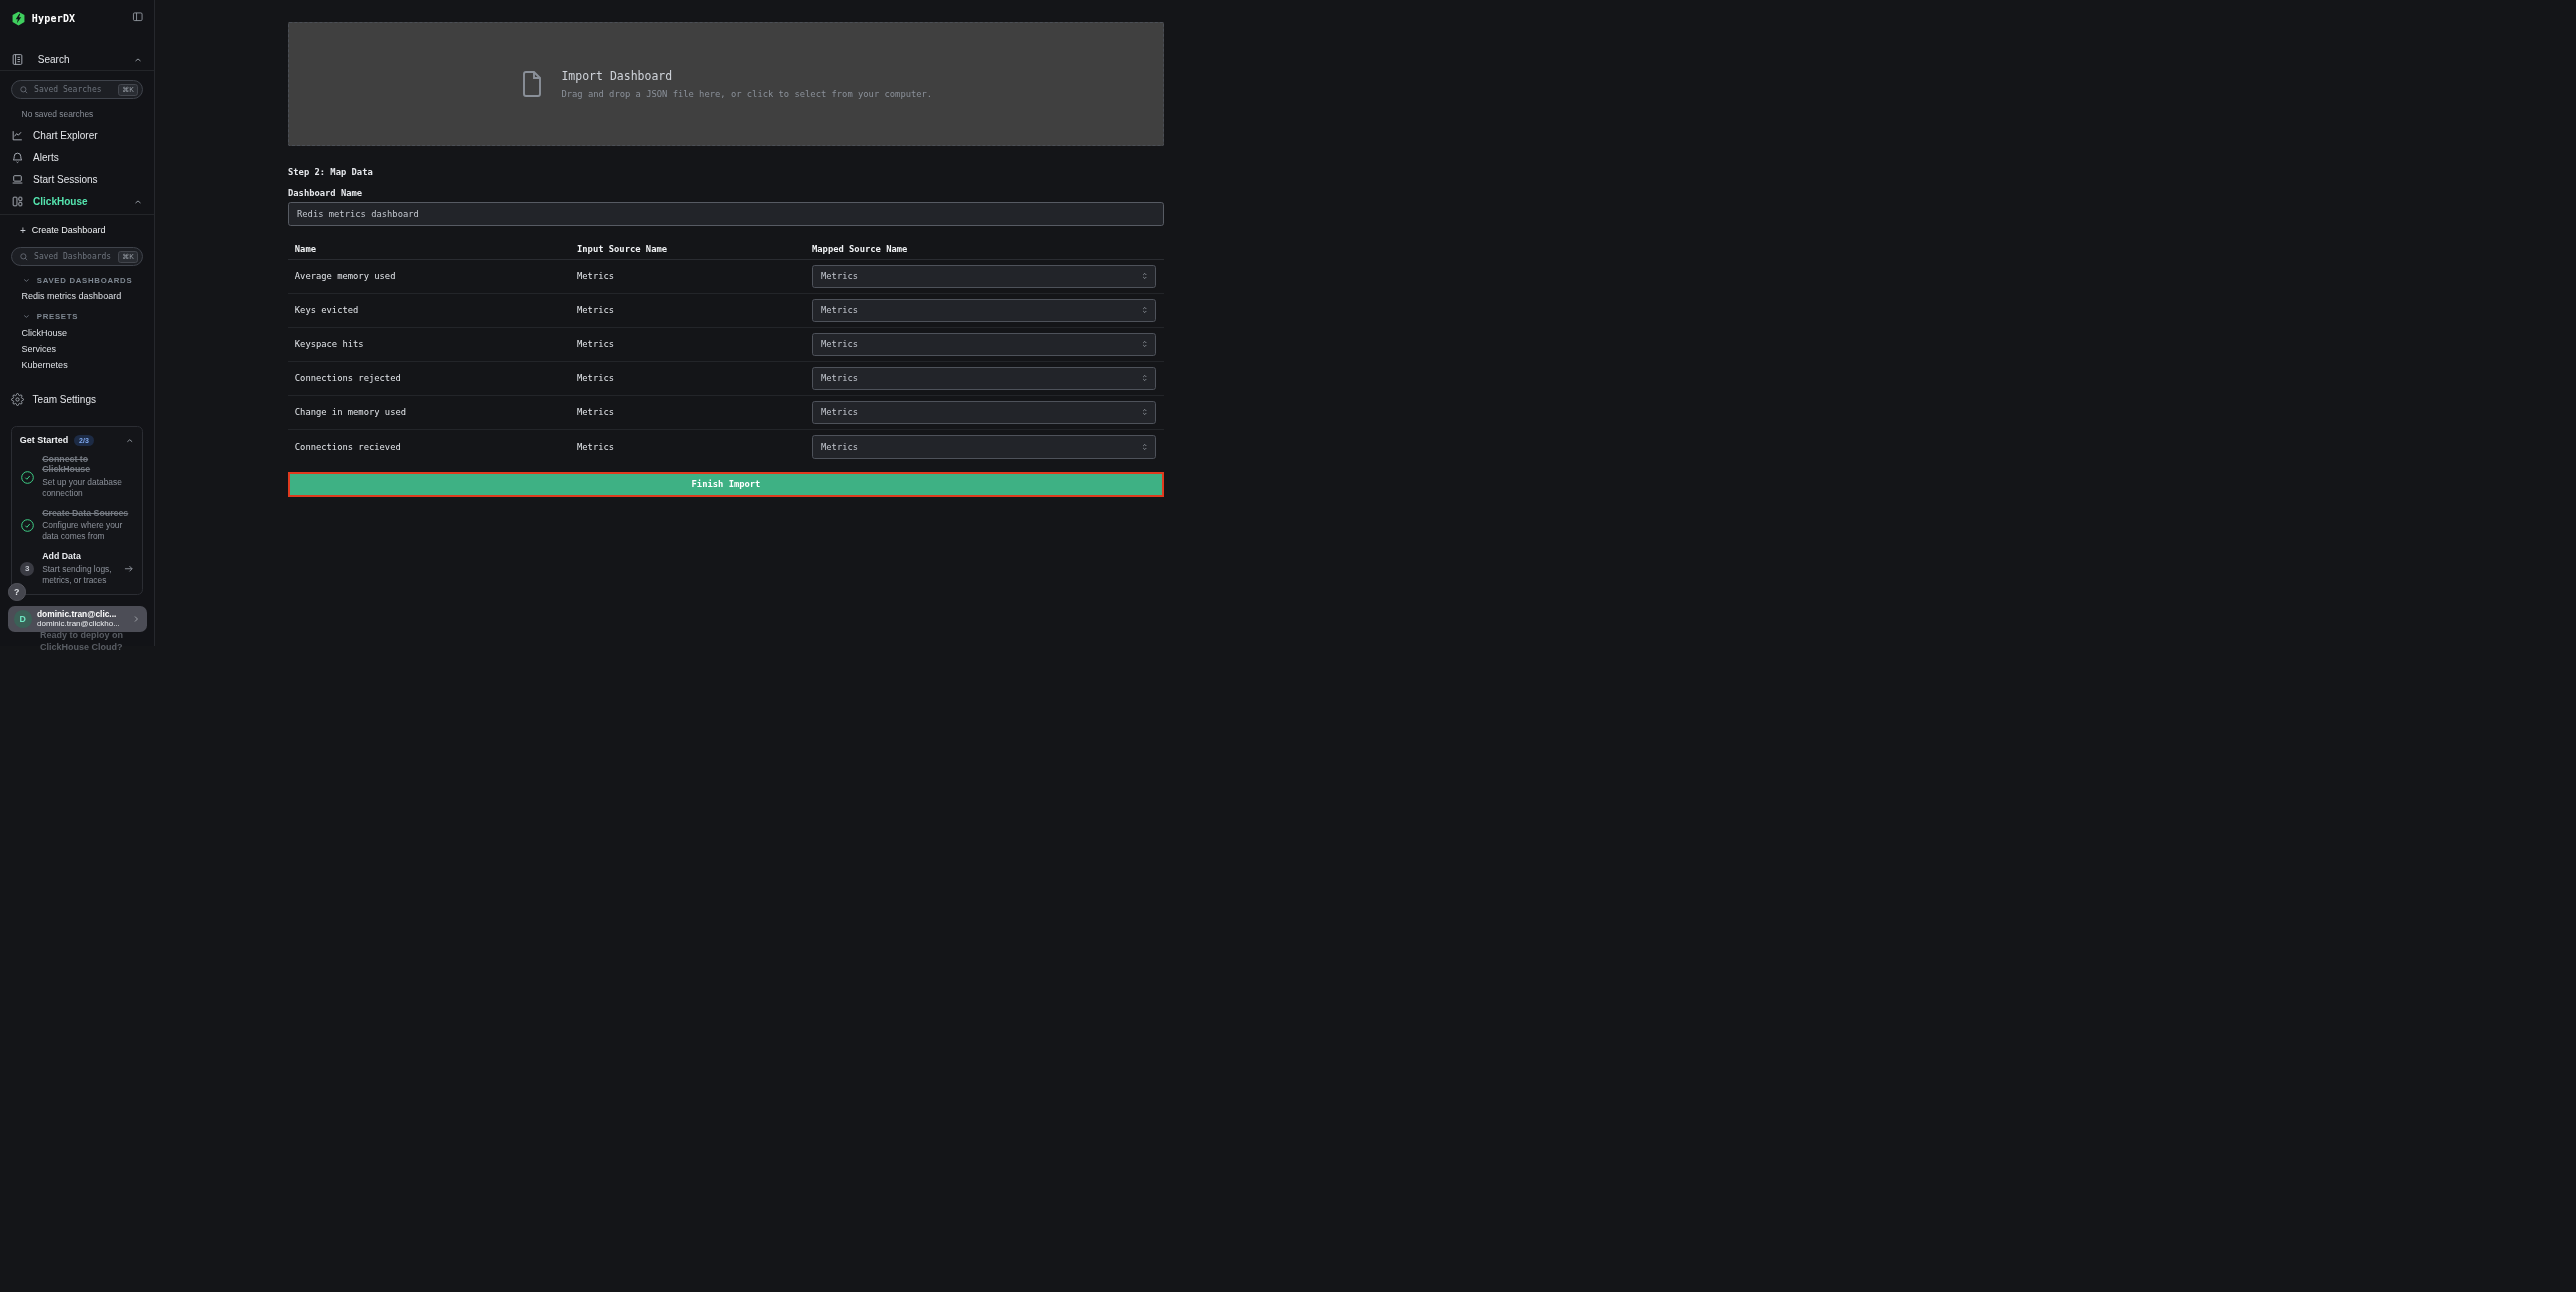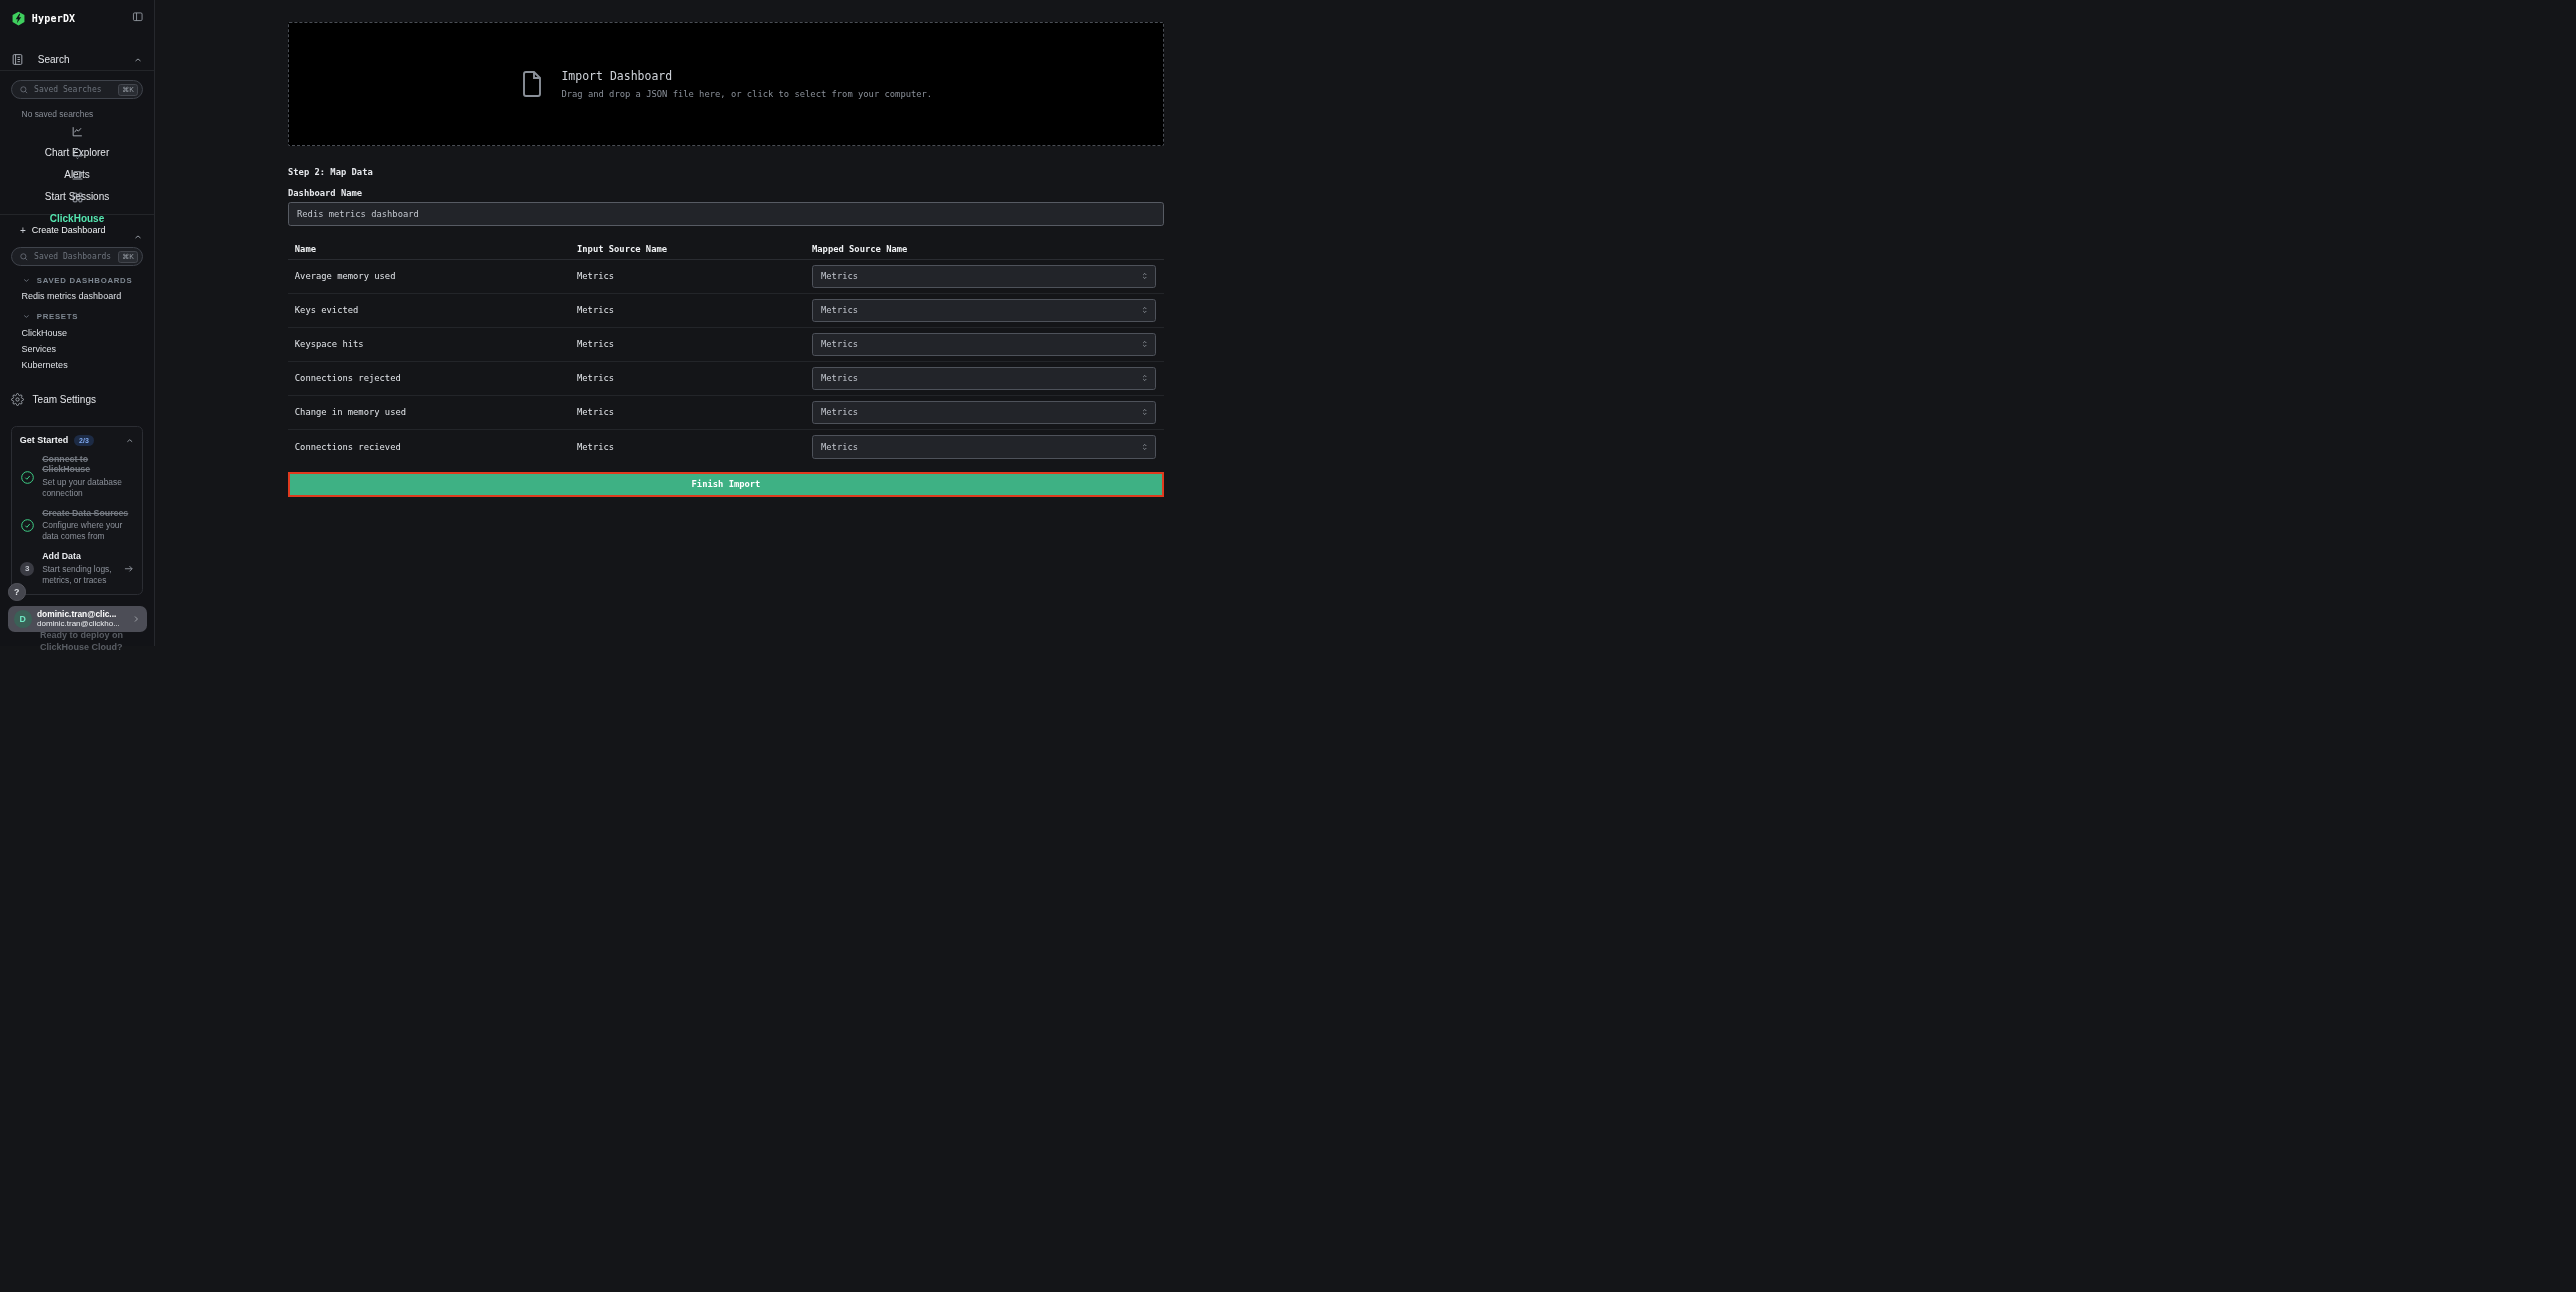--- a/index.html
+++ b/index.html
@@ -19,21 +19,21 @@
   .logo-name{font-weight:700;font-size:10px;letter-spacing:0.2px;color:#fff;}
   .collapse-btn{margin-left:auto;cursor:pointer;color:#9aa0a8;}
   .search-head{margin-top:17px;height:21.6px;display:flex;align-items:center;gap:14px;padding:0 10.8px;border-bottom:0.7px solid var(--border-soft);cursor:pointer;}
   .search-head .lbl{font-size:10px;color:#e4e6ea;}
   .head-chev{margin-left:auto;color:#aab0b8;}
   .pill{margin:9.5px 10.8px 0;height:19px;border:0.7px solid #3f434b;background:#1d1f24;border-radius:9.5px;display:flex;align-items:center;gap:5.4px;padding:0 4px 0 7.4px;cursor:text;}
   .pill .ph{font-size:8px;color:#6e747d;flex:1;white-space:nowrap;overflow:hidden;}
   .kbd{font-size:7px;color:#9aa0a8;background:#2a2d33;border:0.7px solid #43464d;border-radius:2.7px;padding:1.4px 3.4px;line-height:1;}
   .no-saved{margin:10px 0 0 21.6px;height:10px;font-size:8.4px;color:#8a8f98;}
   .nav{margin-top:5.4px;}
-  .nav-item{height:22px;display:flex;align-items:center;gap:8.8px;padding:0 10.8px;cursor:pointer;flex-direction:column;}
+  .nav-item{height:22px;display:flex;align-items:center;gap:8.8px;padding:0 10.8px;cursor:pointer;}
   .nav-item .ico{width:13.5px;color:#aeb4bc;display:flex;justify-content:center;}
   .nav-item .lbl{font-size:10px;color:#e4e6ea;}
   .nav-item.accent .lbl{color:var(--accent_green);font-weight:700;}
   .divider{border-top:0.7px solid var(--border-soft);}
   .divider.m2{margin-top:1.4px;}
   .create-dash{margin-top:7.4px;height:15px;display:flex;align-items:center;padding-left:20px;gap:6px;cursor:pointer;}
   .create-dash .plus{font-size:10px;color:#c9cdd4;}
   .create-dash .lbl{font-size:9px;color:#f0f2f4;}
   .sec-head{display:flex;align-items:center;gap:6px;padding-left:22px;height:10.8px;cursor:pointer;color:#7e8791;}
   .sec-head .lbl{font-size:7.8px;font-weight:700;letter-spacing:0.7px;}
@@ -62,21 +62,21 @@
   .user-lines{flex:1;min-width:0;}
   .user-name{font-size:8.4px;font-weight:700;color:#fff;line-height:1.25;white-space:nowrap;overflow:hidden;}
   .user-email{font-size:8px;color:#eceef1;line-height:1.25;white-space:nowrap;overflow:hidden;}
   .user-chev{color:#b6bac0;flex:none;}
 
   
   .main{margin-left:156px;height:646px;}
   .topbar{height:39px;border-bottom:0.7px solid var(--border-soft);display:flex;align-items:center;padding-left:22px;}
   .breadcrumb{font-size:8.8px;color:#d6d9de;font-weight:500;}
   .content{width:876px;margin-left:132px;}
-  .dz{margin-top:22px;height:124px;border:0.7px dashed #4a4e55;background:#000000;border-radius:1.4px;display:flex;align-items:center;justify-content:center;cursor:pointer;}
+  .dz{margin-top:22px;height:124px;border:0.7px dashed #4a4e55;background:#404040;border-radius:1.4px;display:flex;align-items:center;justify-content:center;cursor:pointer;}
   .dz-inner{display:flex;align-items:center;gap:17.6px;}
   .dz-icon{color:#8a9099;}
   .dz-t1{font-size:11.5px;color:#cfd3d9;margin-bottom:6px;}
   .dz-t2{font-size:8.8px;color:#8a9099;}
   .step-label{margin-top:21px;font-size:8.8px;font-weight:700;color:#e6e8ec;height:10px;}
   .dn-label{margin-top:10.8px;font-size:8.8px;font-weight:700;color:#e6e8ec;height:10px;}
   .dn-input{margin-top:4px;width:100%;height:24px;background:#222429;border:0.7px solid #575b63;border-radius:2.7px;color:#c3c7cf;font-size:8.8px;padding:0 8px;outline:none;}
   .tbl{margin-top:13px;}
   .thead{display:flex;align-items:center;height:21px;border-bottom:0.7px solid #2a2c31;font-size:8.8px;font-weight:700;color:#f0f2f4;}
   .col-name{width:289px;padding-left:6.8px;}

